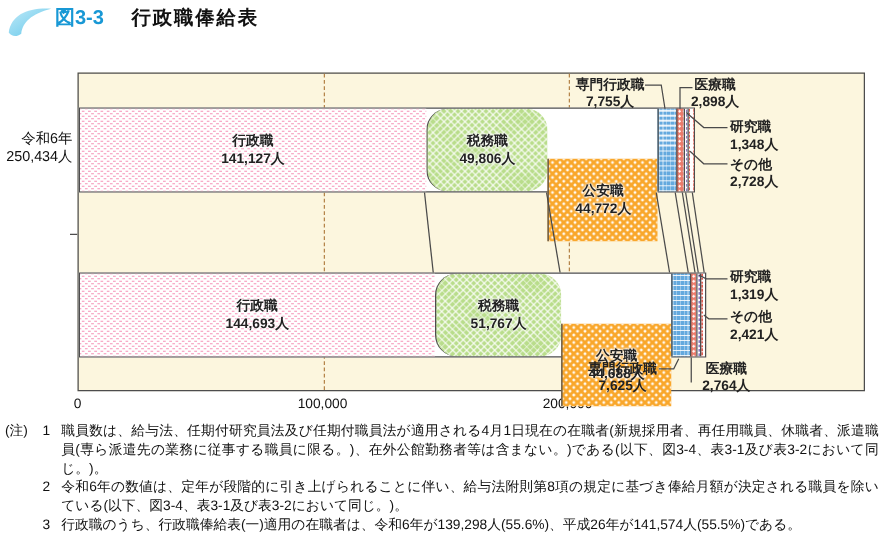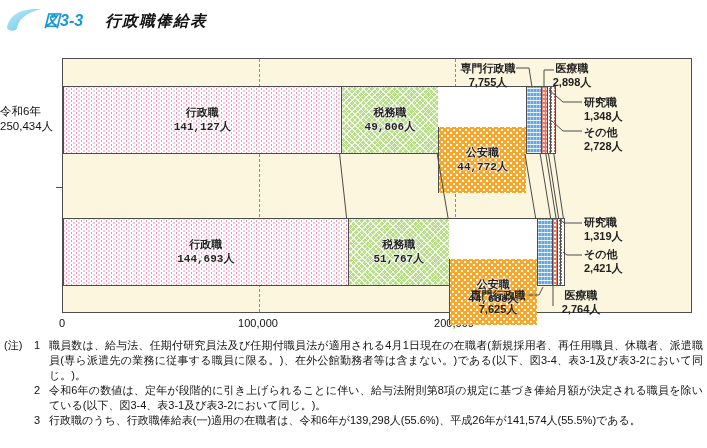--- a/index.html
+++ b/index.html
@@ -1,48 +1,48 @@
 <!DOCTYPE html>
 <html><head>
 <meta charset="utf-8">
 <style>
   html,body{margin:0;padding:0;background:#fff;}
   .page{position:relative;width:707px;height:448px;background:#fff;overflow:hidden;
         font-family:"Liberation Sans","DejaVu Sans",sans-serif;color:#111;}
   
-  .hdr{position:absolute;left:6px;top:4px;height:28px;display:flex;align-items:flex-end;font-style:italic;}
+  .hdr{position:absolute;left:6px;top:4px;height:28px;display:flex;align-items:flex-start;}
   .swoosh{width:36px;height:26px;margin-right:2px;}
   .fig-no{color:#1898d5;font-size:16px;font-weight:bold;margin-right:22px;}
   .fig-title{color:#111;font-size:15.5px;font-weight:bold;letter-spacing:1.5px;}
   .src-note{position:absolute;right:15px;top:42px;width:300px;text-align:right;font-size:10.5px;color:#222;}
   
   .plot{position:absolute;left:62px;top:58px;width:630px;height:255px;background:#fcf6de;
         border:1px solid #4d4d4d;box-sizing:border-box;}
   .gridline{position:absolute;top:0;bottom:0;width:0;border-left:1px dashed #b5854a;z-index:1;}
   .bar{position:absolute;left:0;height:66px;border:1px solid #4d4d4d;background:#fff;z-index:2;}
   #bar0{top:27px;} #bar1{top:159px;}
   .seg{position:absolute;top:0;height:100%;box-sizing:border-box;
-       display:flex;flex-direction:column;align-items:center;justify-content:center;overflow:visible;font-family:Liberation Mono, monospace;}
+       display:flex;flex-direction:column;align-items:center;justify-content:center;overflow:visible;}
   .seg + .seg{border-left:1px solid #4d4d4d;}
   .seg span{font-size:11px;font-weight:bold;color:#222;line-height:14px;white-space:nowrap;
             text-shadow:0 0 2px rgba(255,255,255,.95),0 0 2px rgba(255,255,255,.95),0 0 3px rgba(255,255,255,.9);}
   
   .p0{background-color:#fff;background-image:radial-gradient(#f590b5 0.9px,transparent 1px),radial-gradient(#f590b5 0.9px,transparent 1px);background-size:5px 4px;background-position:0 0,2.5px 2px;}
-  .p1{background-color:#b9dd8b;background-image:repeating-linear-gradient(45deg,rgba(255,255,255,.75) 0 1px,transparent 1px 4px),repeating-linear-gradient(135deg,rgba(255,255,255,.75) 0 1px,transparent 1px 4px);}
+  .p1{background-color:#b9dd8b;background-image:repeating-linear-gradient(45deg,rgba(255,255,255,.75) 0 1px,transparent 1px 4px),repeating-linear-gradient(135deg,rgba(255,255,255,.75) 0 1px,transparent 1px 4px);border-radius:17px;}
   .p2{background-color:#f9a72b;background-image:radial-gradient(rgba(255,255,255,.95) 1px,transparent 1.3px),radial-gradient(rgba(255,255,255,.95) 1px,transparent 1.3px);background-size:6px 6px;background-position:0 0,3px 3px;margin-top:40px;}
   .p3{background-color:#64a9de;background-image:repeating-linear-gradient(0deg,rgba(255,255,255,.85) 0 1px,transparent 1px 4px),repeating-linear-gradient(90deg,rgba(255,255,255,.35) 0 1px,transparent 1px 3px);}
   .p4{background-color:#ea7b6b;background-image:radial-gradient(#fff 0.8px,transparent 1px);background-size:3.5px 4px;}
   .p5{background-color:#fff;background-image:radial-gradient(#8e7cc3 0.8px,transparent 1px);background-size:3px 3.5px;}
   .p6{background-color:#fff;background-image:repeating-linear-gradient(0deg,#fff 0 1px,transparent 1px 3px),repeating-linear-gradient(90deg,#e05c4f 0 1px,transparent 1px 3px);}
   
   #overlay{position:absolute;left:0;top:0;width:630px;height:255px;z-index:3;pointer-events:none;}
   .callout{position:absolute;z-index:4;font-size:11px;font-weight:bold;line-height:14px;color:#222;white-space:nowrap;}
   .callout.center{text-align:center;}
   
-  .ylabel{position:absolute;left:0;width:58px;text-align:left;font-size:11.5px;line-height:15px;color:#111;}
+  .ylabel{position:absolute;left:0;width:58px;text-align:right;font-size:11.5px;line-height:15px;color:#111;}
   .xtick{position:absolute;top:317px;font-size:11px;color:#111;text-align:center;}
   .midtick{position:absolute;left:56px;top:187px;width:6px;height:1px;background:#4d4d4d;}
   
   .notes{position:absolute;left:4px;top:338px;width:699px;font-size:11px;line-height:15px;color:#111;}
   .note-row{display:flex;align-items:flex-start;}
   .note-marker{width:30px;flex:0 0 30px;}
   .note-num{width:15px;flex:0 0 15px;}
   .note-text{flex:1;text-align:justify;}
 </style>
 </head>

